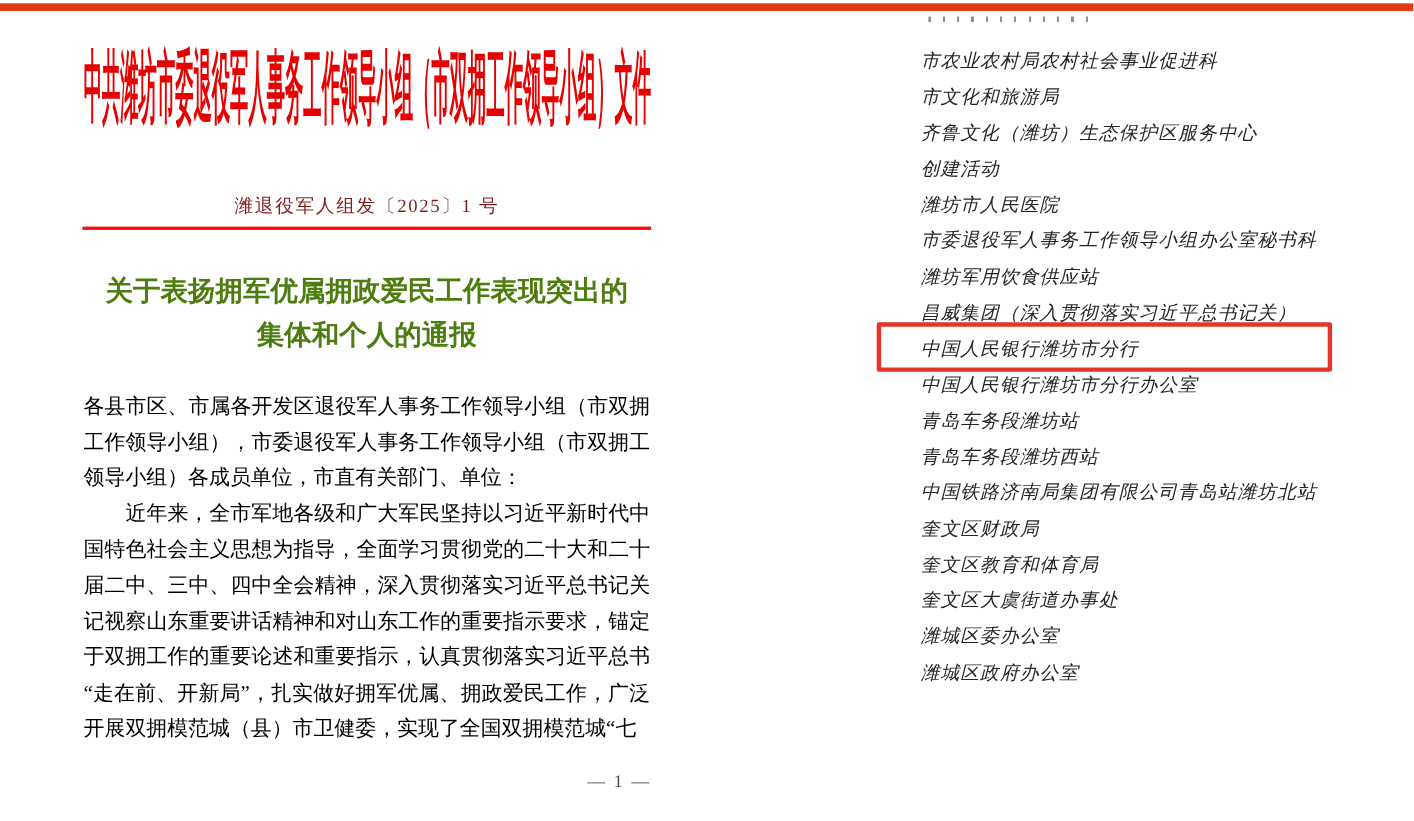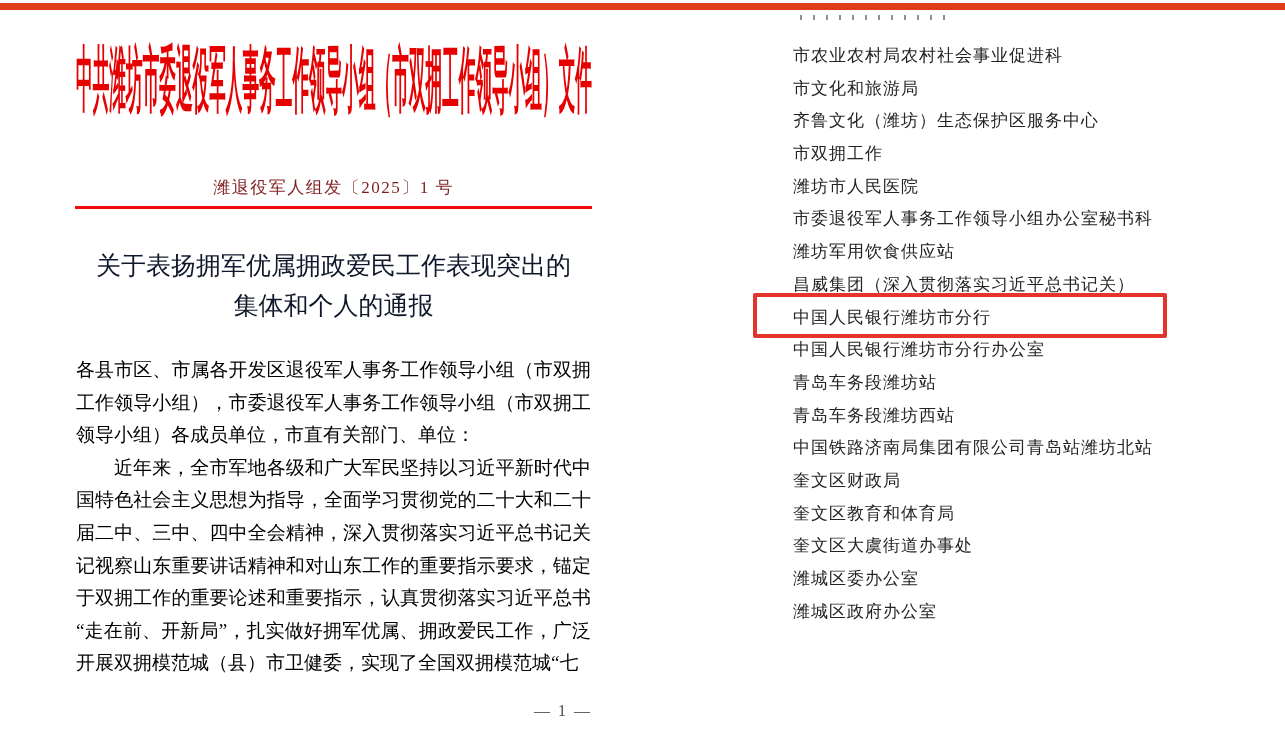--- a/index.html
+++ b/index.html
@@ -45,24 +45,24 @@
   }
   .red-rule {
     position: absolute; top: 206px; left: 0;
     width: 517px; height: 3px;
     background: #f40b0b;
   }
   .doc-title {
     position: absolute; top: 246px; left: 0;
     width: 100%;
     text-align: center;
-    font-weight: normal;
+    font-weight: bold;
     font-size: 25px;
     line-height: 40px;
-    color: #0f172a;
+    color: #4d7c0f;
   }
   .doc-body {
     position: absolute; top: 354px; left: 1px;
     width: 515px;
     font-size: 19px;
     color: #000000;
   }
   .b-line {
     height: 32.6px;
     line-height: 32.6px;
@@ -74,22 +74,22 @@
   .b-line.left { text-align-last: left; }
   .b-line.indent { text-indent: 38px; }
   .page-num {
     position: absolute; top: 702px; right: 0;
     font-size: 16px;
     letter-spacing: 2px;
     color: #4a4a4a;
   }
   
   .right-page {
-    position: absolute; left: 793px; top: 0;
-    width: 430px; height: 746px;
+    position: absolute; left: 837px; top: 0;
+    width: 430px; height: 746px; font-style: italic;
   }
   .clipped-row {
     position: absolute; top: 15px; left: 7px;
     width: 152px; height: 5px;
     background: repeating-linear-gradient(90deg, #6a6a6a 0 2px, transparent 2px 13px);
     opacity: 0.75;
   }
   .r-list {
     position: absolute; top: 40px; left: 0;
     width: 430px;
@@ -140,21 +140,21 @@
   </div>
   <div class="page-num">— 1 —</div>
 </div>
 
 <div class="right-page">
   <div class="clipped-row"></div>
   <div class="r-list">
     <div class="r-item">市农业农村局农村社会事业促进科</div>
     <div class="r-item">市文化和旅游局</div>
     <div class="r-item">齐鲁文化（潍坊）生态保护区服务中心</div>
-    <div class="r-item">市双拥工作</div>
+    <div class="r-item">创建活动</div>
     <div class="r-item">潍坊市人民医院</div>
     <div class="r-item">市委退役军人事务工作领导小组办公室秘书科</div>
     <div class="r-item">潍坊军用饮食供应站</div>
     <div class="r-item">昌威集团（深入贯彻落实习近平总书记关）</div>
     <div class="r-item">中国人民银行潍坊市分行</div>
     <div class="r-item">中国人民银行潍坊市分行办公室</div>
     <div class="r-item">青岛车务段潍坊站</div>
     <div class="r-item">青岛车务段潍坊西站</div>
     <div class="r-item">中国铁路济南局集团有限公司青岛站潍坊北站</div>
     <div class="r-item">奎文区财政局</div>

